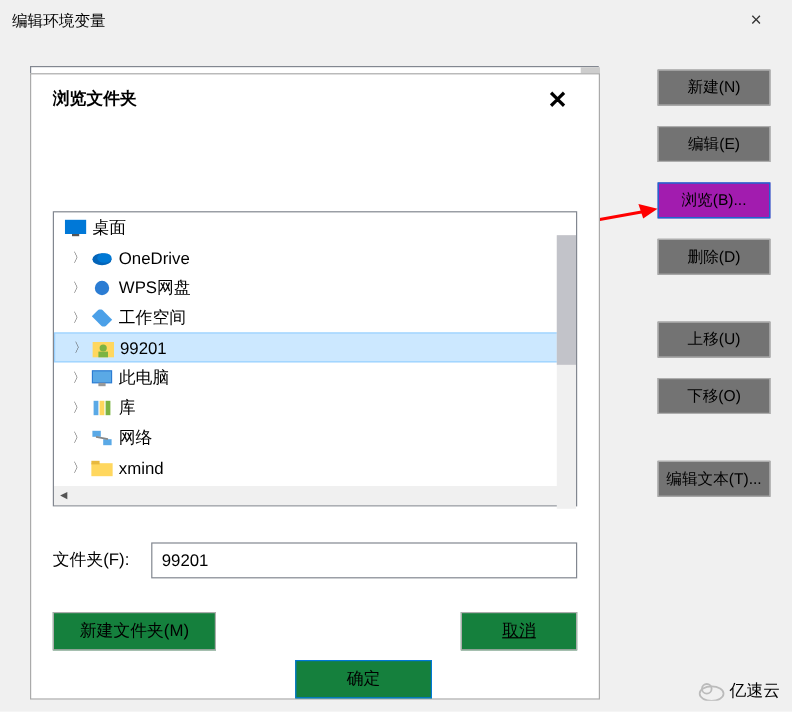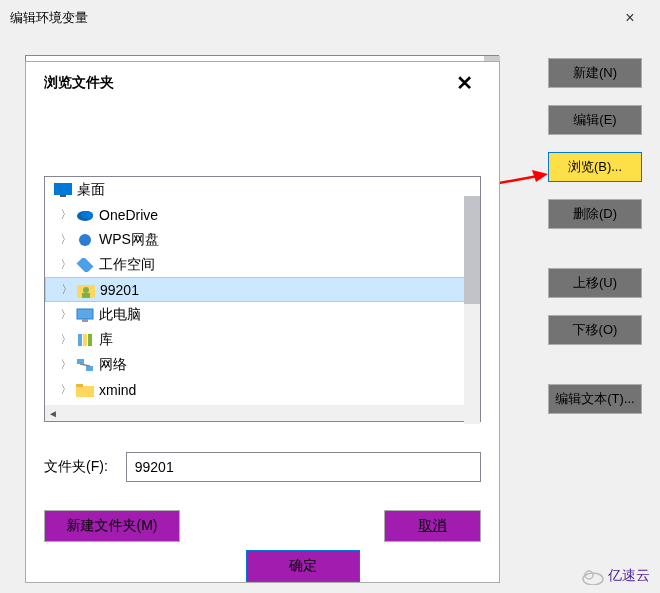--- a/index.html
+++ b/index.html
@@ -7,21 +7,21 @@
     
     
     .outer-dialog { position: absolute; top: 0; left: 0; width: 660px; height: 593px; background: #f0f0f0; }
     .outer-titlebar { height: 36px; display: flex; align-items: center; padding: 12px 10px; }
     .outer-title { font-size: 13px; color: #000; flex: 1; }
     .outer-close { width: 40px; height: 30px; display: flex; align-items: center; justify-content: center; font-size: 16px; color: #333; cursor: pointer; }
     
     
     .right-buttons { position: absolute; right: 18px; top: 58px; width: 94px; display: flex; flex-direction: column; }
     .rbtn { height: 30px; background: #737373; border: 1px solid #adadad; font-size: 13px; display: flex; align-items: center; justify-content: center; cursor: pointer; margin-bottom: 17px; }
-    .rbtn.highlight { border: 1.5px solid #0078d7; background: #fde047; }
+    .rbtn.highlight { border: 1.5px solid #0078d7; background: #a21caf; }
     .rbtn.gap { margin-top: 22px; }
     
     
     .arrow { position: absolute; top: 170px; left: 470px; width: 80px; height: 20px; }
     
     
     .inner-dialog { position: absolute; top: 61px; left: 25px; width: 475px; height: 522px; background: #fff; border: 1px solid #aaa; }
     .inner-titlebar { height: 42px; display: flex; align-items: center; padding: 0 18px 0 18px; font-weight: bold; }
     .inner-title { font-size: 14px; color: #000; flex: 1; }
     .inner-close { font-size: 20px; color: #000; cursor: pointer; padding: 0 8px; }
@@ -42,32 +42,32 @@
     .tree-scroll-h .harrow { width: 16px; height: 16px; display: inline-flex; align-items: center; justify-content: center; font-size: 10px; color: #555; }
     .tree-scroll-h .htrack { flex: 1; }
     
     
     .folder-row { display: flex; align-items: center; margin: 30px 18px 0 18px; }
     .folder-label { font-size: 14px; margin-right: 18px; }
     .folder-input { flex: 1; height: 30px; border: 1px solid #828790; padding: 0 8px; font-size: 14px; }
     
     
     .bottom-buttons { display: flex; margin: 28px 18px 0 18px; gap: 24px; }
-    .bbtn { height: 32px; background: #a21caf; border: 1px solid #adadad; font-size: 14px; display: flex; align-items: center; justify-content: center; cursor: pointer; }
+    .bbtn { height: 32px; background: #15803d; border: 1px solid #adadad; font-size: 14px; display: flex; align-items: center; justify-content: center; cursor: pointer; }
     .bbtn.new { width: 136px; }
     .bbtn.ok { width: 114px; border: 1.5px solid #0078d7; margin-left: auto; margin-top: 40px; }
     .bbtn.cancel { width: 97px; text-decoration: underline; }
     
     
     .bg-list { position: absolute; top: 55px; left: 25px; width: 474px; height: 520px; border: 1px solid #828790; background: #fff; }
     .bg-scroll { position: absolute; top: 56px; left: 484px; width: 16px; height: 517px; background: #f0f0f0; }
     .bg-scroll .thumb { width: 16px; height: 510px; background: #cdcdcd; }
     
     
-    .watermark { position: absolute; right: 10px; bottom: 8px; font-size: 14px; color: #4c1d95; display: flex; align-items: flex-end; gap: 4px; }
+    .watermark { position: absolute; right: 10px; bottom: 8px; font-size: 14px; color: #000000; display: flex; align-items: center; gap: 4px; }
     
     
     svg { display: block; }
   </style>
 </head>
 <body>
 
 <div class="outer-dialog">
   <div class="outer-titlebar">
     <span class="outer-title">编辑环境变量</span>

